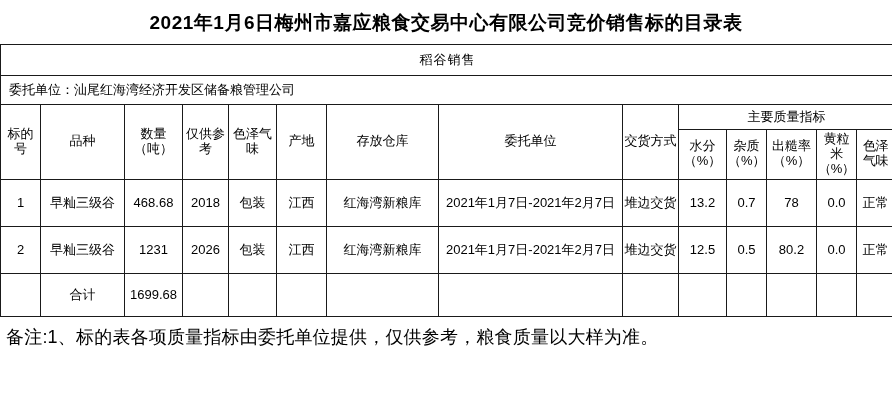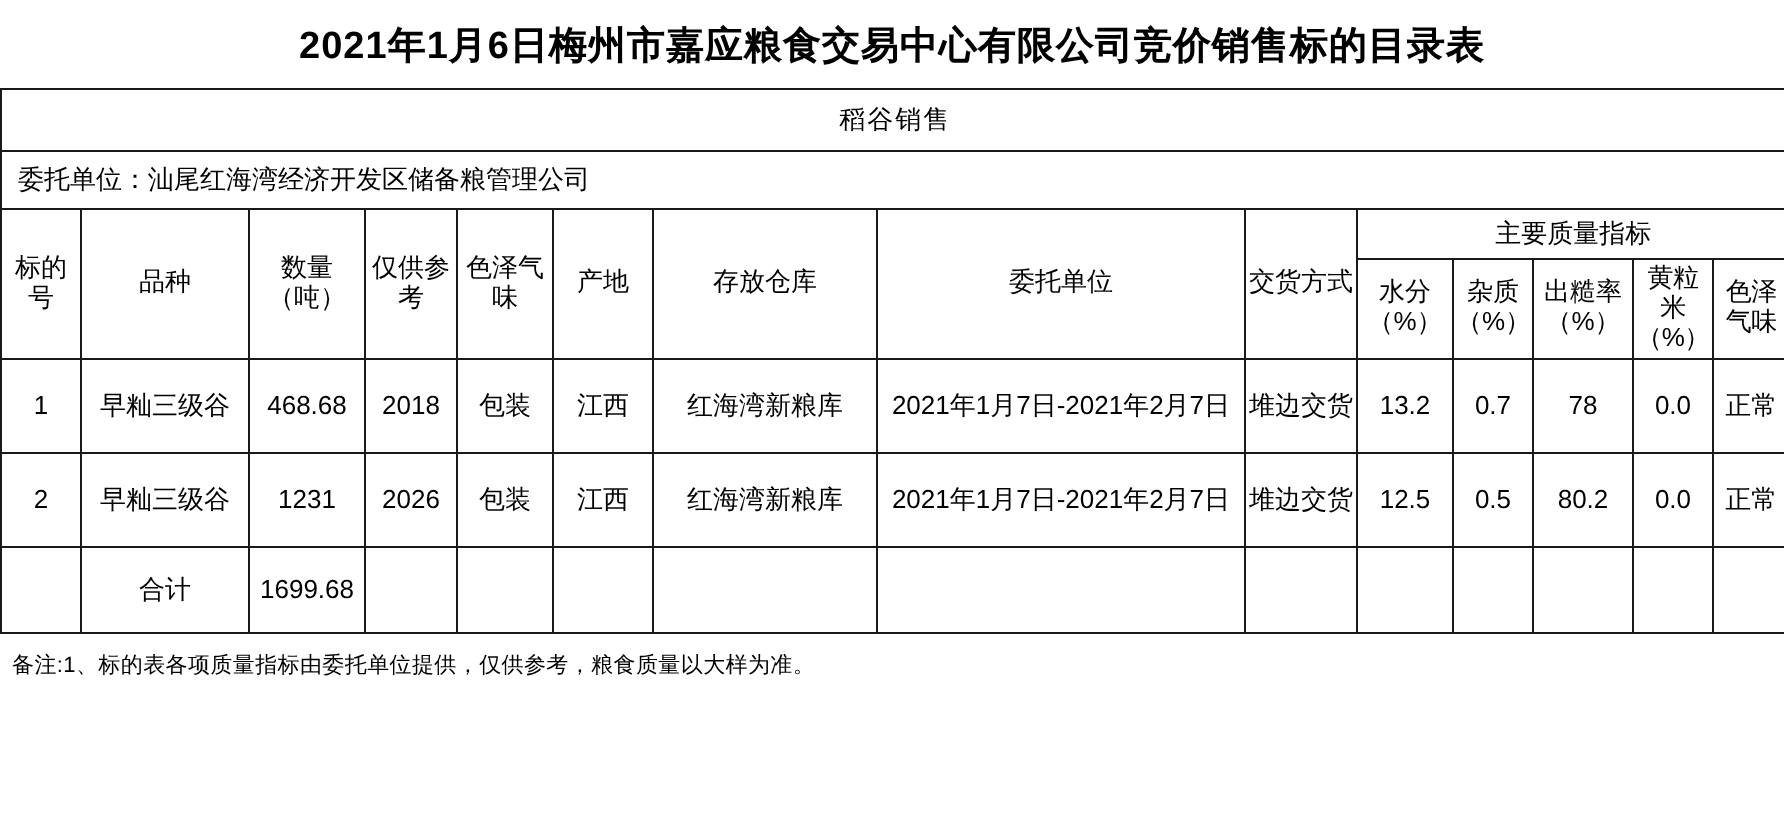--- a/index.html
+++ b/index.html
@@ -66,21 +66,21 @@
     height: 42px;
     font-size: 13px;
   }
   .row-total td {
     height: 38px;
     font-size: 13px;
   }
   .note {
     width: 884px;
     margin: 0 auto;
-    font-size: 11px;
+    font-size: 18px;
     padding-top: 8px;
     padding-left: 2px;
     box-sizing: border-box;
     letter-spacing: 0.2px;
   }
   .narrow {
     letter-spacing: -0.3px;
   }
 </style>
 </head>

